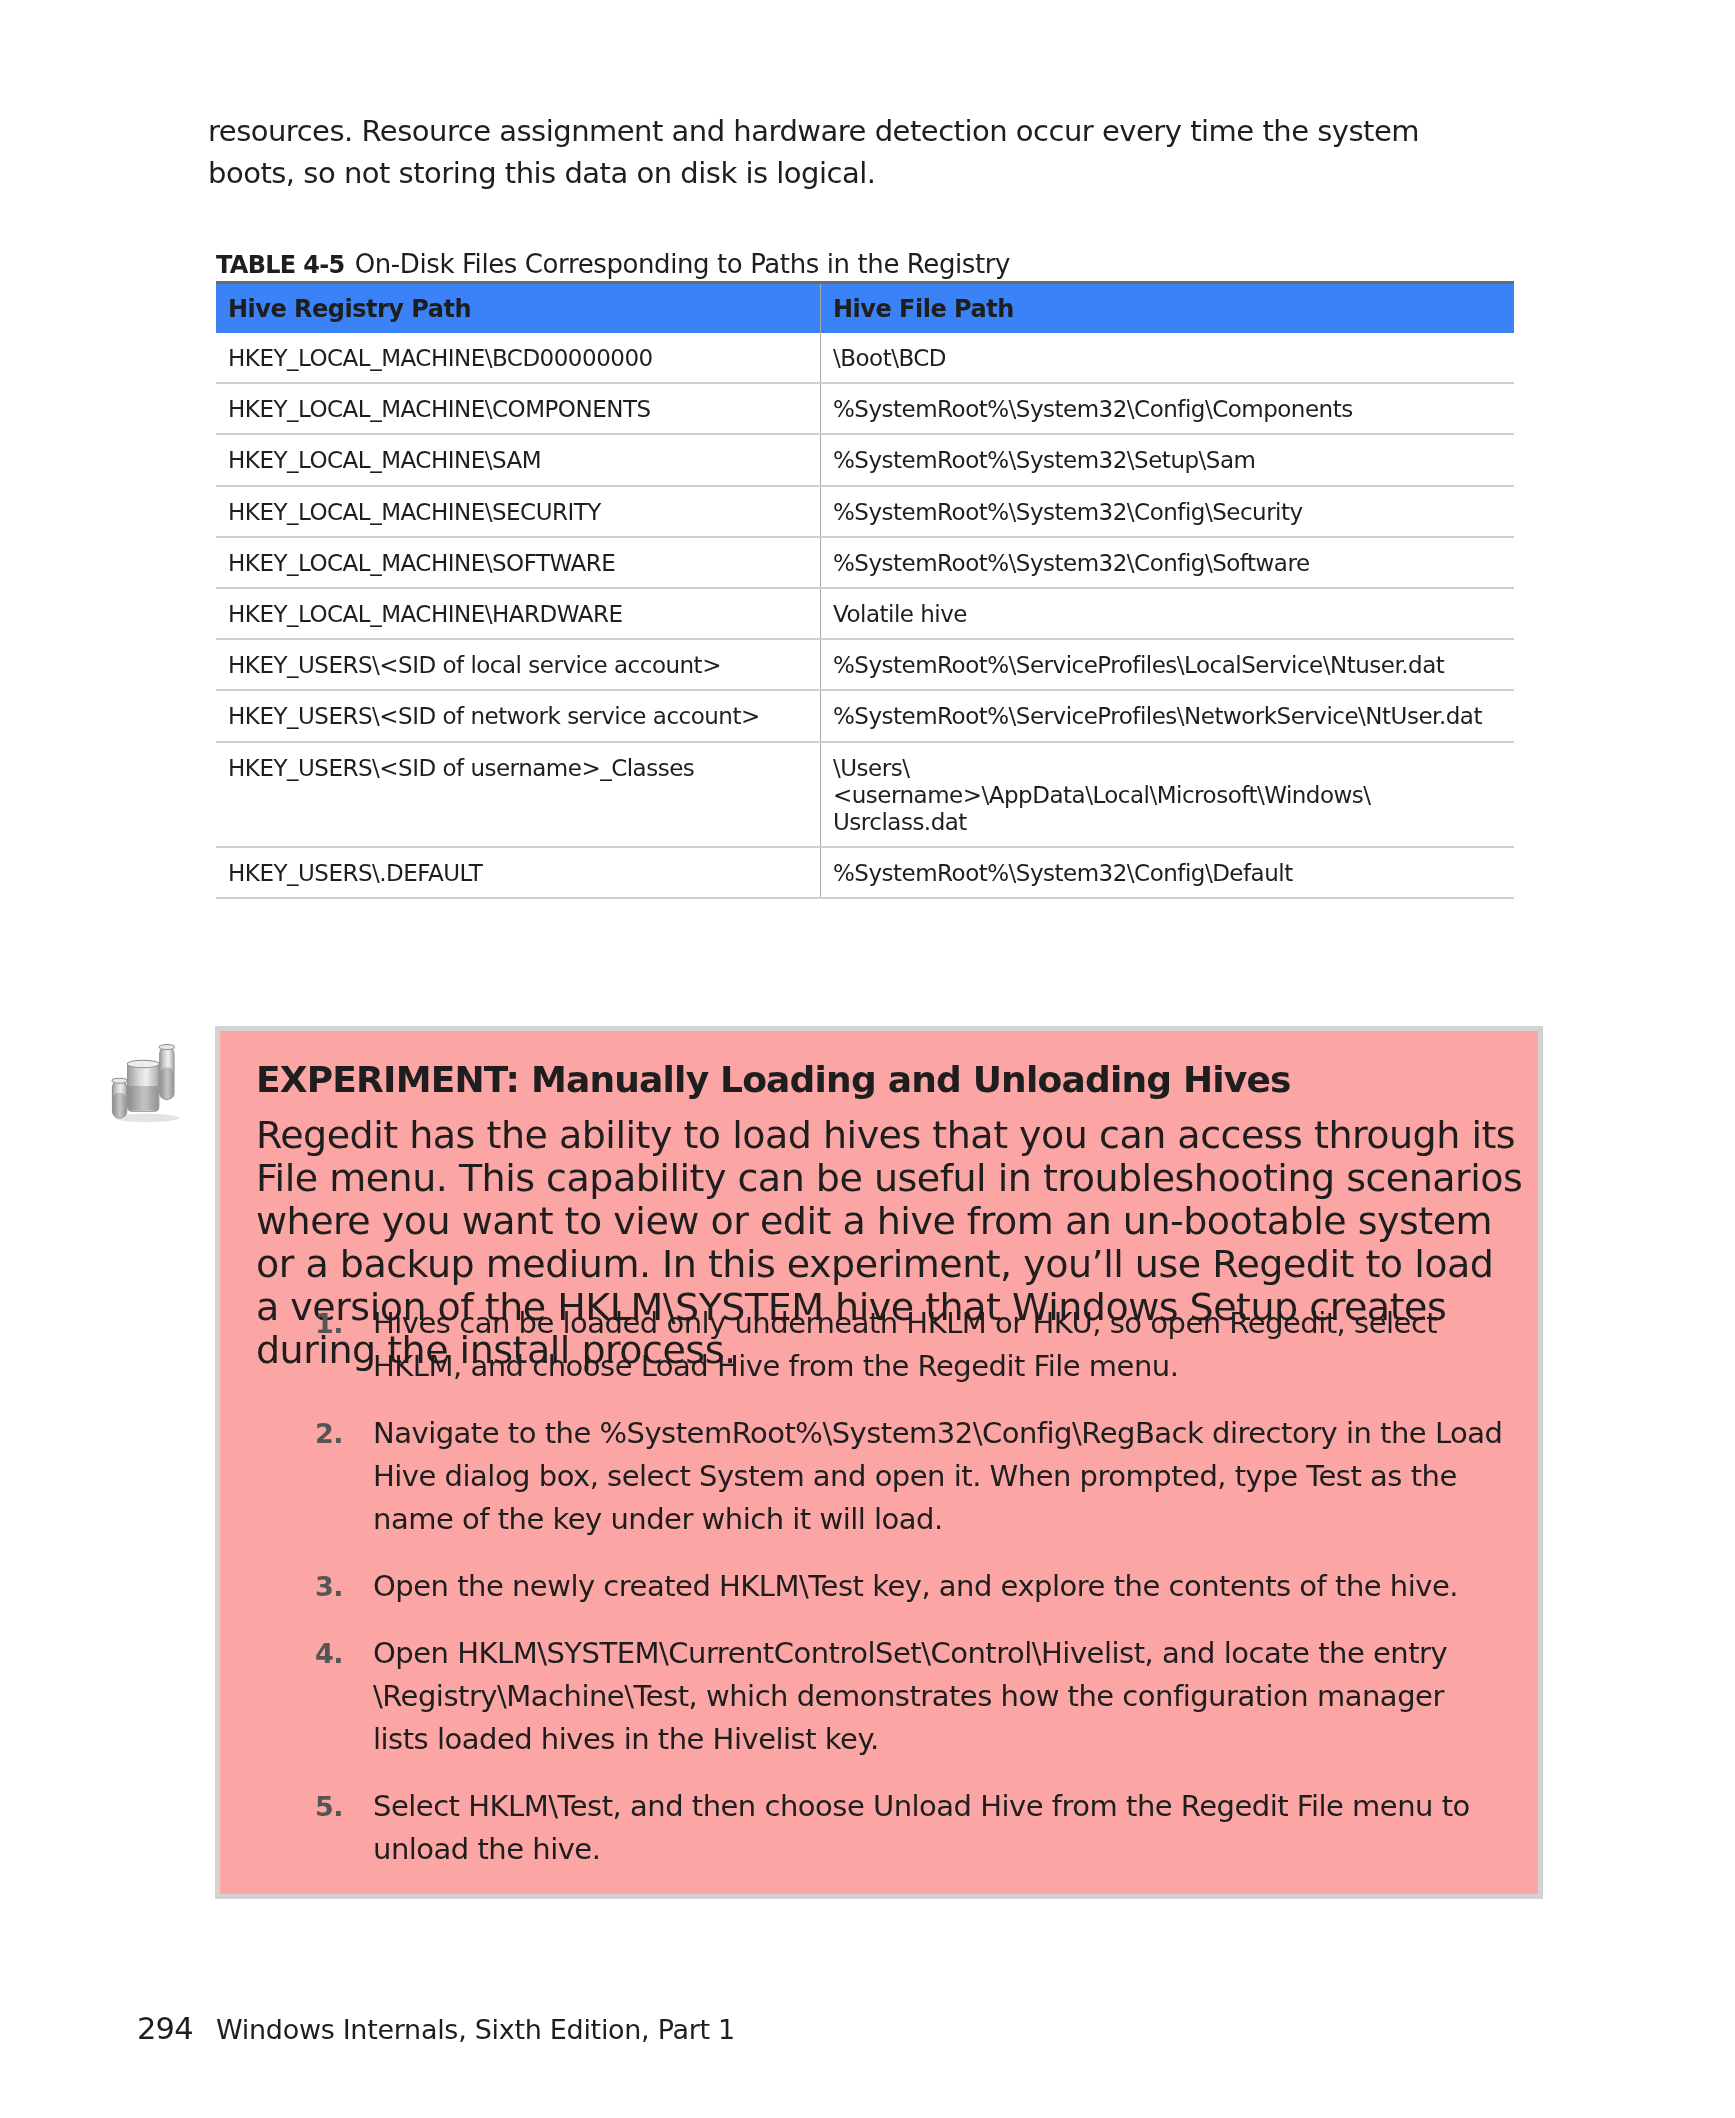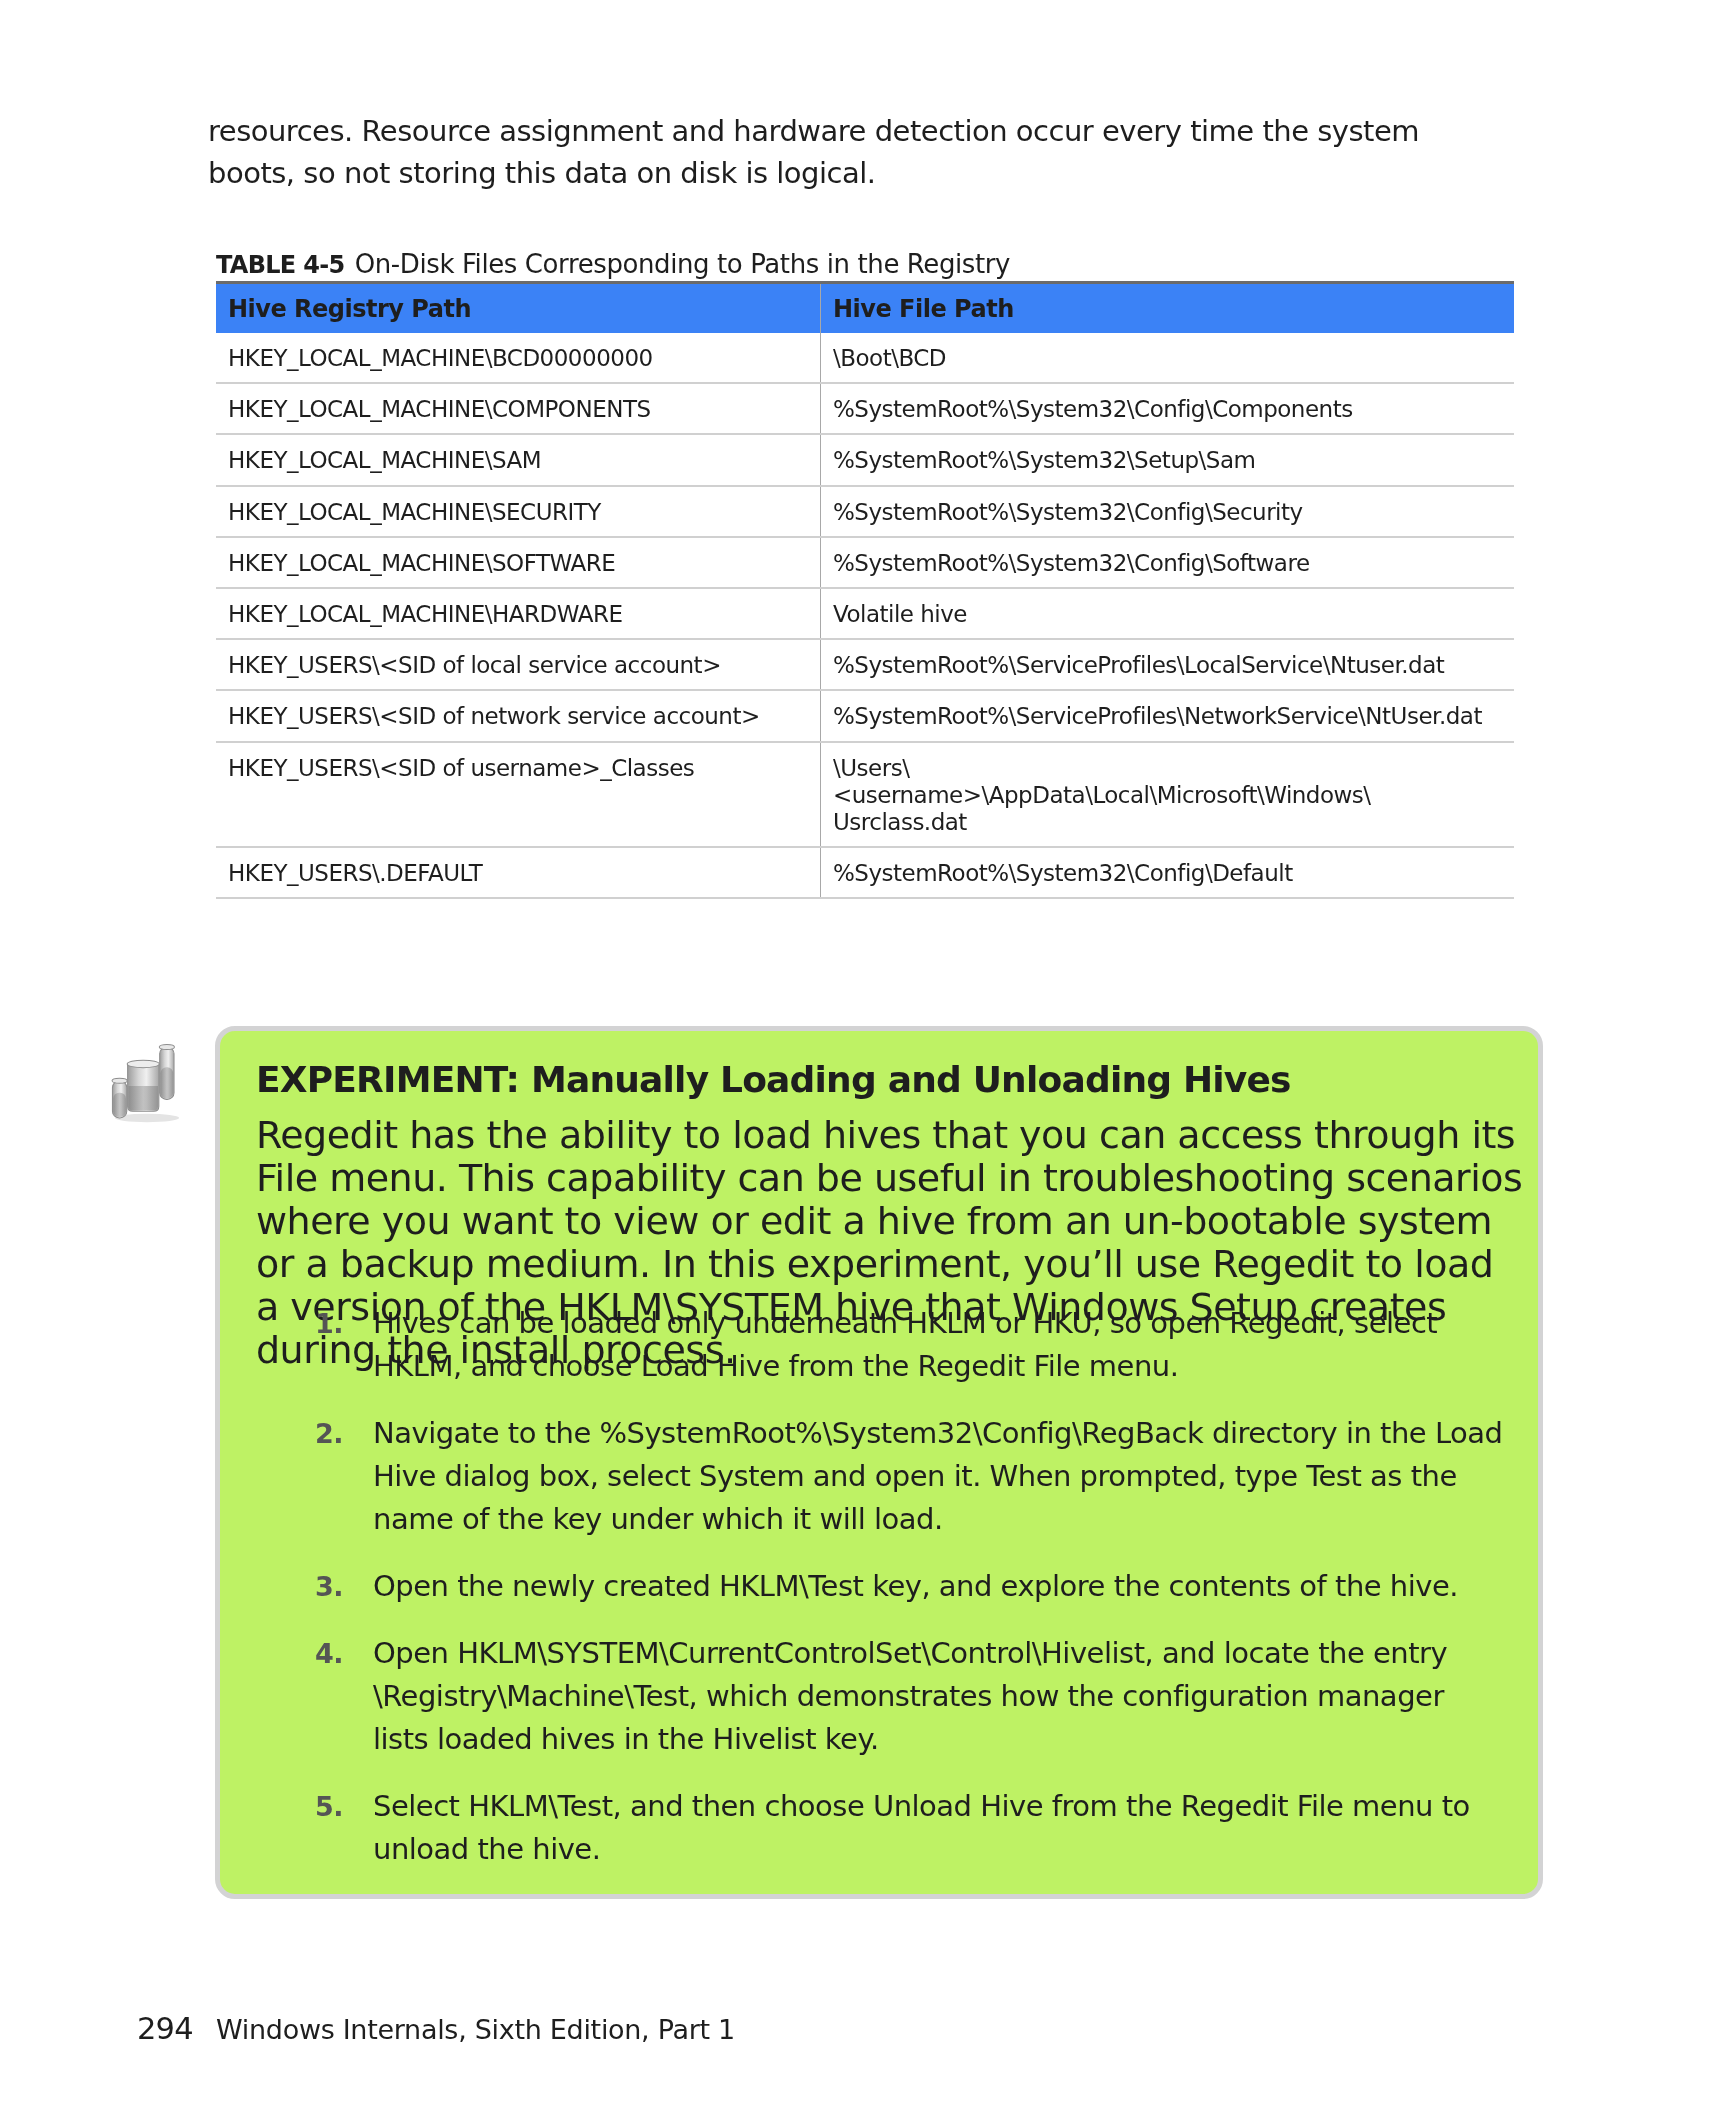--- a/index.html
+++ b/index.html
@@ -79,22 +79,22 @@
       height: 81px;
     }
     .exp-box {
       position: absolute;
       left: 215px;
       top: 1026px;
       width: 1328px;
       height: 873px;
       box-sizing: border-box;
       border: 5.1px solid #d3d3d4;
-      border-radius: 20px;
-      background: #bef264;
+      border-radius: 1px;
+      background: #fca5a5;
     }
     .exp-title {
       position: absolute;
       left: 36px;
       top: 25.4px;
       margin: 0;
       font-size: 36px;
       font-weight: bold;
       line-height: 47px;
       letter-spacing: -0.8px;

